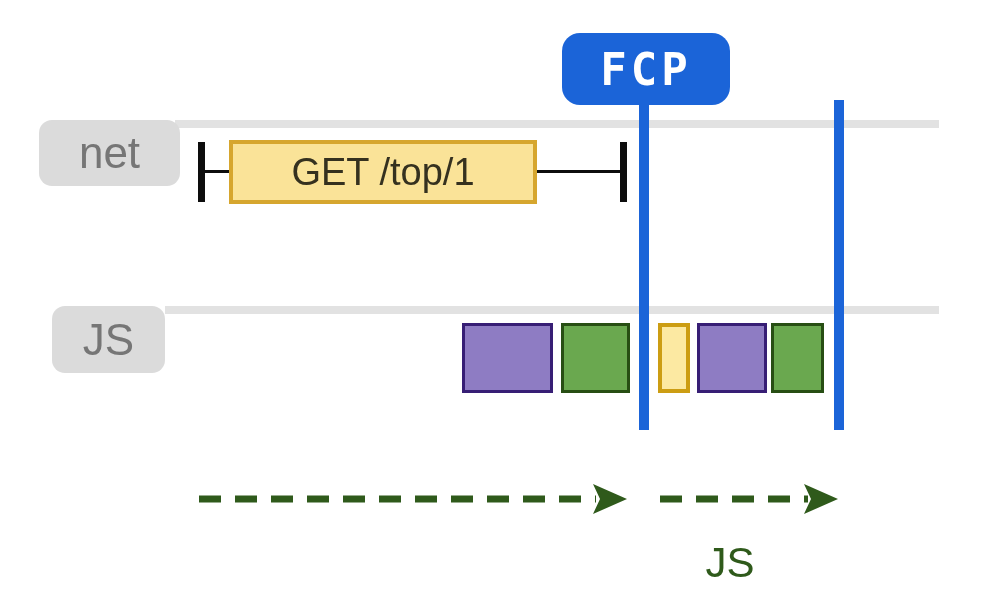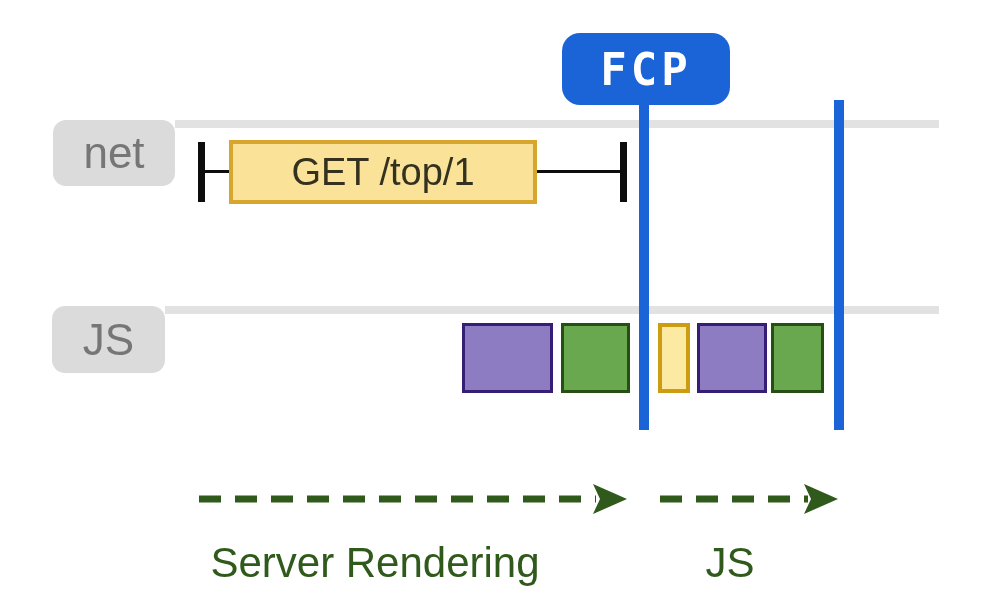--- a/index.html
+++ b/index.html
@@ -21,21 +21,21 @@
   .lane-label {
     position: absolute;
     background: var(--label-box);
     border-radius: 13px;
     display: flex;
     align-items: center;
     justify-content: center;
     font-size: 44px;
     color: var(--label-text);
   }
-  .lane-label.net { left: 53px; top: 120px; width: 122px; height: 66px; }
+  .lane-label.net { left: 39px; top: 120px; width: 141px; height: 66px; }
   .lane-label.js  { left: 52px; top: 306px; width: 113px; height: 67px; }
   .tick {
     position: absolute;
     width: 7px;
     height: 60px;
     top: 142px;
     background: var(--tick-black);
   }
   .tick.left  { left: 198px; }
   .tick.right { left: 620px; }
@@ -164,16 +164,15 @@
     <g>
       <line class="dash" x1="199" y1="499" x2="596" y2="499"></line>
       <path class="head" d="M627 499 L593 484 L600 499 L593 514 Z"></path>
     </g>
     <g>
       <line class="dash" x1="660" y1="499" x2="808" y2="499"></line>
       <path class="head" d="M838 499 L804 484 L811 499 L804 514 Z"></path>
     </g>
   </svg>
 
-  <div class="phase-label server">Server Rendering</div>
   <div class="phase-label js">JS</div>
 
 </div>
 
 </body></html>

